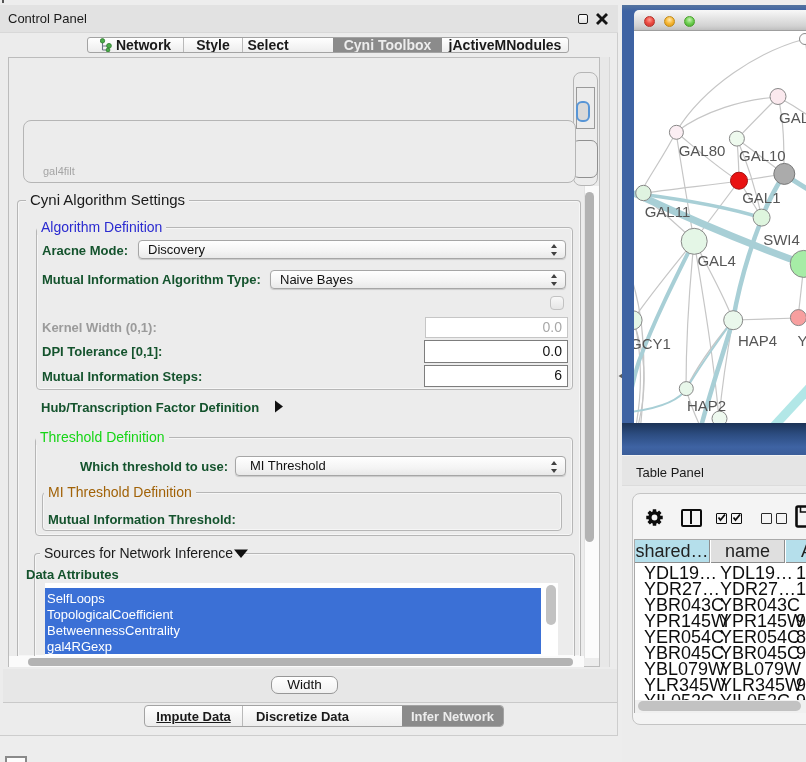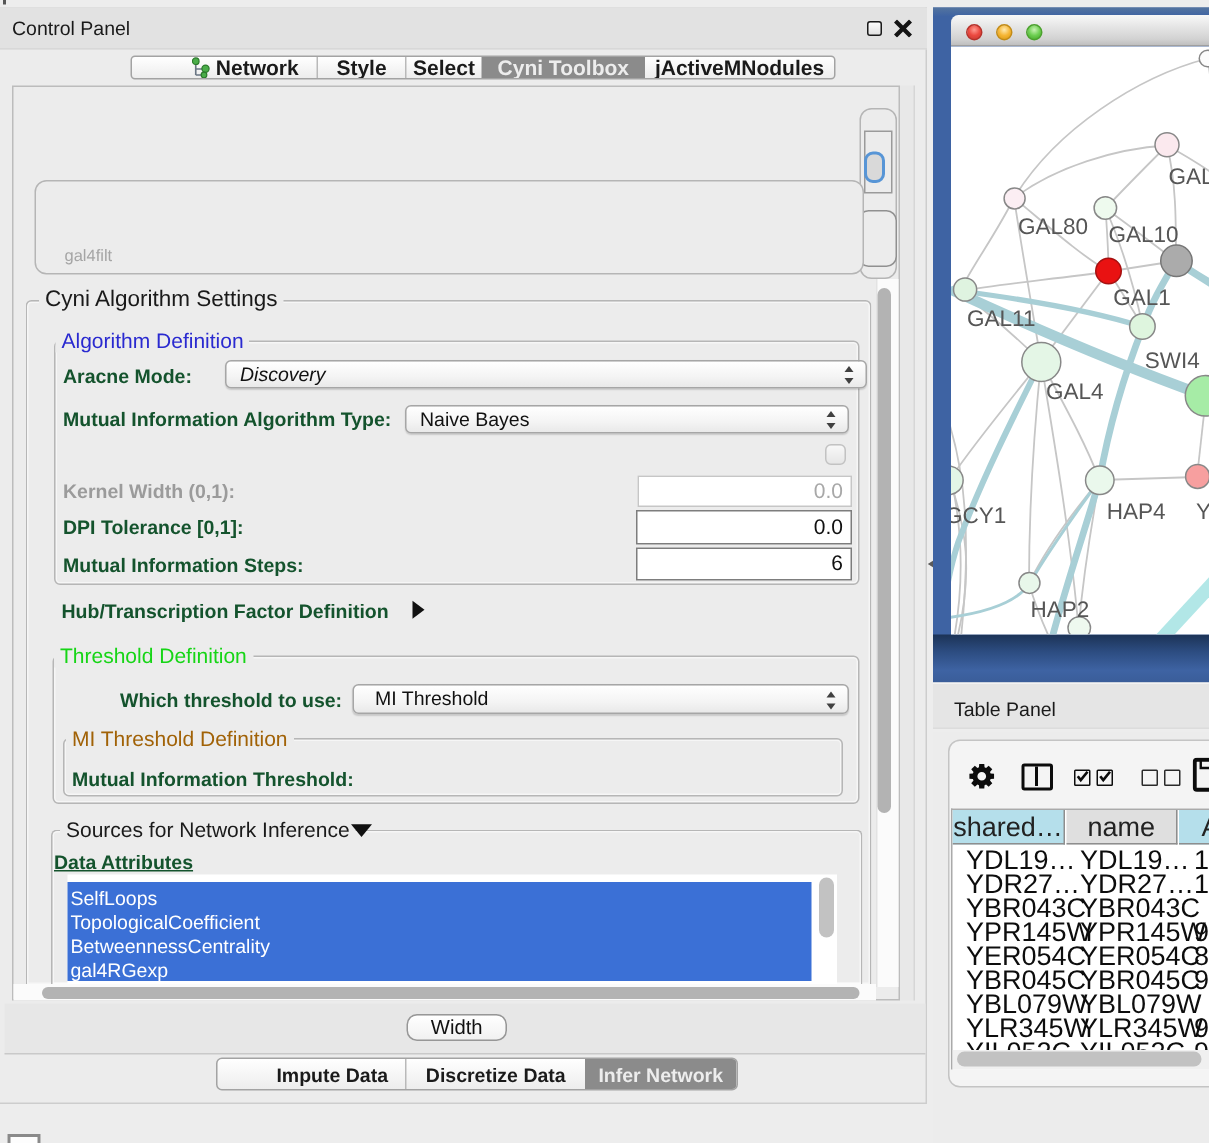--- a/index.html
+++ b/index.html
@@ -7,24 +7,24 @@
   .abs { position:absolute; }
   #stage { position:relative; width:806px; height:762px; }
   .bold { font-weight:bold; }
   .fs { position:absolute; border:1px solid #b6b6b6; border-radius:4px; box-shadow: inset 0 0 0 1px rgba(255,255,255,0.55); }
   .fst { position:absolute; background:#ececec; padding:0 4px; line-height:15px; white-space:nowrap; }
   .lbl { position:absolute; font-size:13px; font-weight:bold; color:#14532d; line-height:15px; white-space:nowrap; }
   .lbl.dis { color:#9b9b9b; }
   .combo { position:absolute; background:linear-gradient(#ffffff,#f4f4f4 60%,#e9e9e9); border:1px solid #a6a6a6; border-radius:4px; font-size:13px; color:#111; padding-left:9px; box-shadow:0 1px 1px rgba(0,0,0,0.15); }
   .arr { position:absolute; right:7px; top:2px; }
   .tfield { position:absolute; background:#fff; color:#111; text-align:right; padding-right:5px; }
-  .seg { display:flex; position:absolute; background:#fff; border:1px solid #a3a3a3; border-radius:3px; overflow:hidden; color:#1a1a1a;padding-left:28px; }
+  .seg { display:flex; position:absolute; background:#fff; border:1px solid #a3a3a3; border-radius:3px; overflow:hidden; color:#1a1a1a; }
   .seg > div { display:flex; align-items:center; justify-content:center; }
   .seg .sep { border-right:1px solid #b9b9b9; }
-  .seg .sel { background:#8b8b8b; color:#ededed; }
+  .seg .sel { background:#8b8b8b; color:#ededed;margin-left:40px; }
 </style>
 </head>
 <body>
 <div id="stage">
   <div class="abs" style="left:2px; top:0; width:2px; height:3px; background:#555;"></div>
 
   <div class="abs" style="left:0px; top:5px; width:618px; height:731px; background:#ececec; border:1px solid #cdcdcd; border-left:none;"></div>
 
   <div class="abs" style="left:0px; top:5px; width:618px; height:28px; background:#e2e2e2; border-bottom:1px solid #d8d8d8;"></div>
   <div class="abs" style="left:8px; top:11px; font-size:13px; color:#1a1a1a;">Control Panel</div>
@@ -62,21 +62,21 @@
   <div class="abs" style="left:9px; top:656px; width:575px; height:11px; background:#fbfbfb;"></div>
   <div class="abs" style="left:28px; top:658px; width:545px; height:8px; background:#b3b3b3; border-radius:4px;"></div>
 
   <div class="fs" style="left:17px; top:200px; width:564px; height:456px; border-bottom:none; border-radius:4px 4px 0 0;"></div>
   <div class="fst" style="left:26px; top:192px; font-size:15px; color:#1a1a1a;">Cyni Algorithm Settings</div>
 
   <div class="fs" style="left:36px; top:227px; width:537px; height:163px;"></div>
   <div class="fst" style="left:37px; top:220px; font-size:14px; color:#2a2ad0;">Algorithm Definition</div>
 
   <div class="lbl" style="left:42px; top:243px;">Aracne Mode:</div>
-  <div class="combo" style="left:150px; top:240px; width:428px; height:19px; line-height:17px;font-style:italic;">Discovery<span class="arr"><svg width="8" height="14">
+  <div class="combo" style="left:138px; top:240px; width:428px; height:19px; line-height:17px;">Discovery<span class="arr"><svg width="8" height="14">
           <path d="M1 5 L4 1 L7 5 Z" fill="#404040"></path>
           <path d="M1 9 L4 13 L7 9 Z" fill="#404040"></path>
         </svg></span></div>
 
   <div class="lbl" style="left:42px; top:272px;">Mutual Information Algorithm Type:</div>
   <div class="combo" style="left:270px; top:270px; width:296px; height:19px; line-height:17px;">Naive Bayes<span class="arr"><svg width="8" height="14">
           <path d="M1 5 L4 1 L7 5 Z" fill="#404040"></path>
           <path d="M1 9 L4 13 L7 9 Z" fill="#404040"></path>
         </svg></span></div>
 
@@ -109,31 +109,31 @@
   <div class="fst" style="left:44px; top:485px; font-size:14px; color:#a16207;">MI Threshold Definition</div>
 
   <div class="lbl" style="left:48px; top:512px;">Mutual Information Threshold:</div>
 
   <div class="fs" style="left:34px; top:553px; width:541px; height:103px; border-bottom:none; border-radius:4px 4px 0 0;"></div>
   <div class="fst" style="left:40px; top:546px; font-size:14px; color:#1a1a1a;">Sources for Network Inference</div>
   <svg class="abs" style="left:233px; top:548px;" width="16" height="11">
       <path d="M1 1.5 L15 1.5 L8 10 Z" fill="#111"></path>
     </svg>
 
-  <div class="lbl" style="left:36px; top:567px;text-decoration:underline;">Data Attributes</div>
+  <div class="lbl" style="left:26px; top:567px;">Data Attributes</div>
   <div class="abs" style="left:45px; top:583px; width:513px; height:73px; background:#fff;"></div>
   <div class="abs" style="left:45px; top:588px; width:496px; height:66px; background:#3b70d6;"></div>
   <div class="abs" style="left:47px; top:591px; font-size:13px; line-height:16px; color:#fff;">SelfLoops<br>TopologicalCoefficient<br>BetweennessCentrality<br>gal4RGexp</div>
   <div class="abs" style="left:546px; top:585px; width:10px; height:40px; background:#c2c2c2; border-radius:5px;"></div>
 
   <div class="abs" style="left:3px; top:669px; width:614px; height:34px; background:#e7e7e7; border-bottom:1px solid #c9c9c9;"></div>
   <div class="abs" style="left:271px; top:676px; width:67px; height:18px; background:linear-gradient(#ffffff,#f1f1f1); border:1px solid #979797; border-radius:7px; text-align:center; font-size:13.5px; line-height:16px; color:#111;">Width</div>
 
   <div class="seg" style="left:144px; top:705px; height:22px; font-size:13px; font-weight:bold; border-radius:4px; background:linear-gradient(#ffffff,#ededed);">
-    <div class="sep" style="width:98px;">Impute Data</div>
+    <div class="sep" style="width:98px;text-decoration:underline;">Impute Data</div>
     <div style="width:119px;">Discretize Data</div>
     <div class="sel" style="width:101px;">Infer Network</div>
   </div>
 
 
   <div class="abs" style="left:600px; top:57px; width:10px; height:610px; background:#e8e8e8; border-right:1px solid #d6d6d6;"></div>
   <svg class="abs" style="left:618px; top:373px;" width="5" height="6">
       <path d="M4.5 0.5 L0.5 3 L4.5 5.5 Z" fill="#5a5a5a"></path>
     </svg>
 

